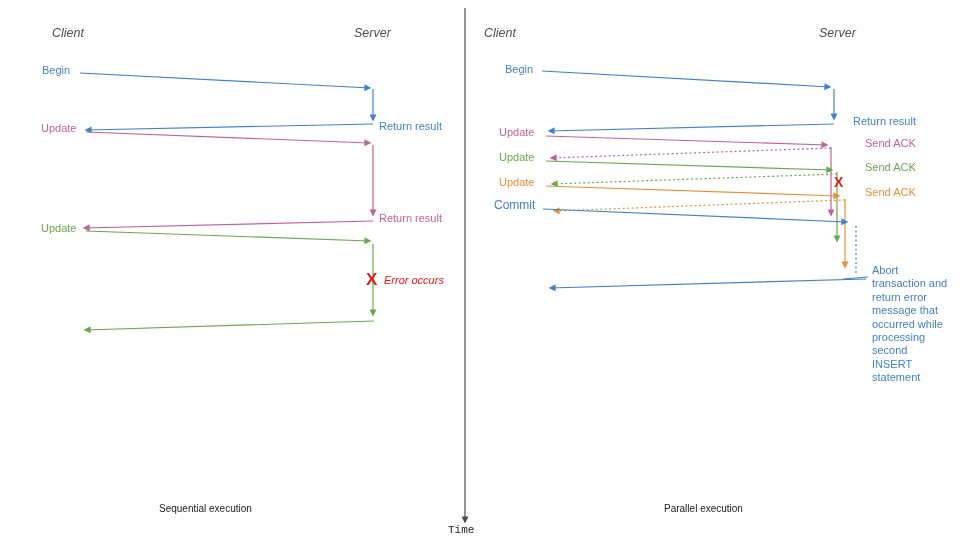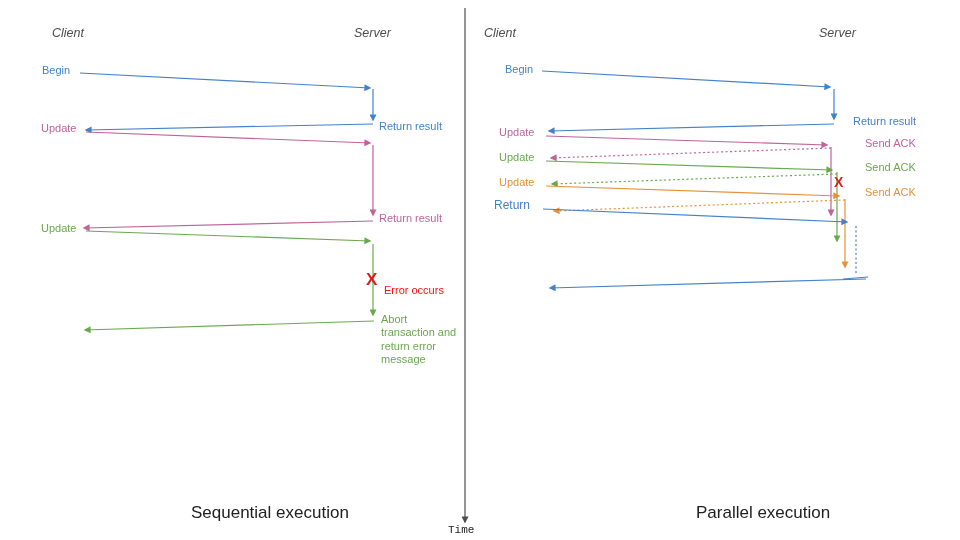--- a/index.html
+++ b/index.html
@@ -1,21 +1,21 @@
 <!DOCTYPE html>
 <html><head>
 <meta charset="utf-8">
 <style>
   html,body{margin:0;padding:0;background:#fff;}
   #stage{position:relative;width:960px;height:540px;background:#fff;overflow:hidden;
          font-family:"Liberation Sans", sans-serif;}
   #lines{position:absolute;left:0;top:0;width:960px;height:540px;}
   .lbl{position:absolute;font-size:11px;line-height:1.2;white-space:nowrap;}
   .hdr{font-size:12.5px;font-style:italic;}
-  .ttl{font-size:17px;white-space:nowrap;margin-left:32px;}
+  .ttl{font-size:10px;white-space:nowrap;}
   .wrap{white-space:normal;line-height:1.22;}
   .xmark{font-weight:bold;font-size:17px;line-height:1;}
   .xmark.small{font-size:14px;}
 </style>
 </head>
 <body>
 
 <div id="stage">
 
   <svg id="lines" width="960" height="540" viewBox="0 0 960 540">
@@ -81,43 +81,43 @@
 
   <div class="lbl" style="left: 42px; top: 64px; color: rgb(67, 129, 200);">Begin</div>
   <div class="lbl" style="left: 379px; top: 120px; color: rgb(67, 129, 200);">Return result</div>
 
   <div class="lbl" style="left: 41px; top: 122px; color: rgb(191, 99, 155);">Update</div>
   <div class="lbl" style="left: 379px; top: 212px; color: rgb(191, 99, 155);">Return result</div>
 
   <div class="lbl" style="left: 41px; top: 222px; color: rgb(106, 168, 79);">Update</div>
 
   <div class="lbl xmark" style="left: 366px; top: 271px; color: rgb(224, 29, 29);">X</div>
-  <div class="lbl" style="left: 384px; top: 284px; color: rgb(250, 15, 15);">Error occurs</div>
+  <div class="lbl" style="left: 384px; top: 274px; color: rgb(250, 15, 15); font-style: italic;">Error occurs</div>
 
-  <div class="lbl wrap" style="left: 381px; top: 313px; width: 80px; color: rgb(106, 168, 79);">Abort transaction and return error message</div>
 
   <div class="lbl ttl" style="left: 159px; top: 503px; color: rgb(33, 33, 33);">Sequential execution</div>
 
   <div class="lbl hdr" style="left: 484px; top: 26px; color: rgb(77, 77, 77);">Client</div>
   <div class="lbl hdr" style="left: 819px; top: 26px; color: rgb(77, 77, 77);">Server</div>
 
   <div class="lbl" style="left: 505px; top: 63px; color: rgb(67, 129, 200);">Begin</div>
   <div class="lbl" style="left: 853px; top: 115px; color: rgb(67, 129, 200);">Return result</div>
 
   <div class="lbl" style="left: 499px; top: 126px; color: rgb(191, 99, 155);">Update</div>
   <div class="lbl" style="left: 865px; top: 137px; color: rgb(191, 99, 155);">Send ACK</div>
 
   <div class="lbl" style="left: 499px; top: 151px; color: rgb(106, 168, 79);">Update</div>
   <div class="lbl" style="left: 865px; top: 161px; color: rgb(106, 168, 79);">Send ACK</div>
 
   <div class="lbl" style="left: 499px; top: 176px; color: rgb(230, 145, 56);">Update</div>
   <div class="lbl" style="left: 865px; top: 186px; color: rgb(230, 145, 56);">Send ACK</div>
 
-  <div class="lbl" style="left: 494px; top: 198px; font-size: 12px; color: rgb(67, 129, 200);">Return</div>
+  <div class="lbl" style="left: 494px; top: 198px; font-size: 12px; color: rgb(67, 129, 200);">Commit</div>
 
   <div class="lbl xmark small" style="left: 834px; top: 175px; color: rgb(224, 29, 29);">X</div>
 
+  <div class="lbl wrap" style="left: 872px; top: 264px; width: 78px; color: rgb(67, 129, 200);">Abort transaction and return error message that occurred while processing second INSERT statement</div>
 
   <div class="lbl ttl" style="left: 664px; top: 503px; color: rgb(33, 33, 33); text-align: center;">Parallel execution</div>
 
   <div class="lbl" style="left:448px;top:524px;color:#222;font-family:Liberation Mono, monospace;">Time</div>
 
 </div>
 
 </body></html>

